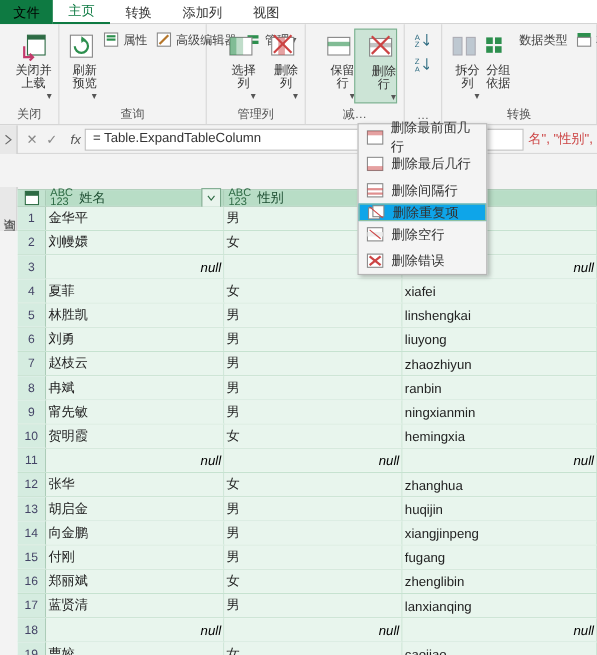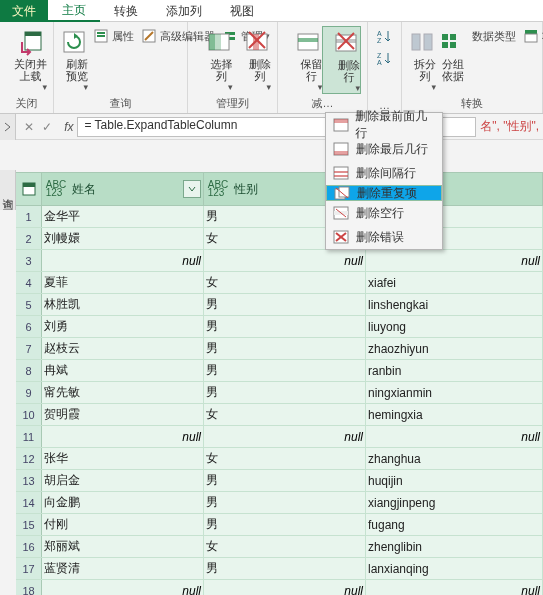--- a/index.html
+++ b/index.html
@@ -1,19 +1,19 @@
 <!DOCTYPE html>
 <html><head>
 <meta charset="utf-8">
 <style>
   * { box-sizing: border-box; margin: 0; padding: 0; }
   html, body { width: 543px; height: 595px; overflow: hidden; font-family: "Microsoft YaHei", Arial, sans-serif; font-size: 12px; background: #f3f3f3; color: #333; }
   
   .tabs { display:flex; height:22px; background:#fff; border-bottom:1px solid #d0d0d0;}
-  .file-tab{background:#0e7a42;color:#fef9c3;padding:2px 12px;height:22px;display:flex;align-items:center;font-size:12px;}
+  .file-tab{background:#0e7a42;color:#000000;padding:2px 12px;height:22px;display:flex;align-items:center;font-size:12px;}
   .tab{padding:2px 14px;height:22px;display:flex;align-items:center;color:#333;}
   .tab.active{border-bottom:2px solid #0e7a42;color:#0e7a42;font-weight:500;}
   
   .ribbon{display:flex;background:#f3f3f3;height:92px;border-bottom:1px solid #c8c8c8;position:relative;}
   .group{border-right:1px solid #d8d8d8;display:flex;flex-direction:column;justify-content:space-between;}
   .group-body{display:flex;align-items:flex-start;padding:4px 6px 0 6px;}
   .group-label{font-size:11px;text-align:center;color:#555;padding-bottom:2px;}
   .big-btn{display:flex;flex-direction:column;align-items:flex-end;justify-content:flex-start;width:44px;padding-top:2px;}
   .big-btn .ico{width:28px;height:28px;display:flex;align-items:center;justify-content:center;margin-bottom:2px;}
   .big-btn .lbl{font-size:11px;line-height:12px;text-align:center;color:#333;}
@@ -28,21 +28,21 @@
   .side-tog{width:16px;height:26px;display:flex;align-items:center;justify-content:center;background:#e8e8e8;border-right:1px solid #c8c8c8;}
   .fx-icons{display:flex;align-items:center;gap:8px;padding:0 8px;color:#666;}
   .fx-lbl{font-style:italic;color:#555;margin:0 4px;}
   .fx-input{flex:1;border:1px solid #c0c0c0;background:#fff;height:20px;padding:0 6px;color:#333;white-space:nowrap;overflow:hidden;}
   .fx-tail{padding:0 4px;color:#c44;white-space:nowrap;}
   
   .vert{position:absolute;left:0;top:170px;width:16px;height:40px;display:flex;align-items:center;justify-content:center;background:#e8e8e8;border-right:1px solid #c8c8c8;}
   .vert span{writing-mode:vertical-rl;font-size:11px;color:#555;}
   
   .grid-wrap{position:absolute;left:16px;top:172px;right:0;bottom:0;background:#fff;}
-  .hdr{display:flex;background:#d5ece0;border-top:1px solid #a8c9b4;border-bottom:1px solid #a8c9b4;height:34px;}
+  .hdr{display:flex;background:#d5ece0;border-top:1px solid #a8c9b4;border-bottom:1px solid #a8c9b4;height:16px;}
   .rowsel{width:26px;background:#c3e3d0;border-right:1px solid #a8c9b4;display:flex;align-items:center;justify-content:center;}
   .colhdr{display:flex;align-items:center;border-right:1px solid #a8c9b4;background:#b8ddc6;}
   .colhdr.c1{width:162px;}
   .colhdr.c2{width:162px;}
   .colhdr.c3{flex:1;}
   .colhdr .type-ico{width:28px;display:flex;align-items:center;justify-content:center;color:#2d6b44;font-size:10px;line-height:9px;}
   .colhdr .cname{flex:1;font-weight:400;color:#1b4c30;padding-left:2px;}
   .colhdr .drop{width:18px;height:18px;border:1px solid #7ba88c;background:#e9f4ed;display:flex;align-items:center;justify-content:center;margin-right:2px;}
   .rows{}
   .row{display:flex;height:22px;border-bottom:1px solid #c6e2d0;}

